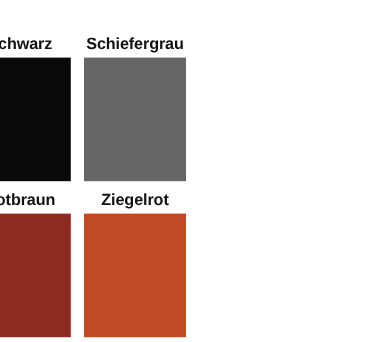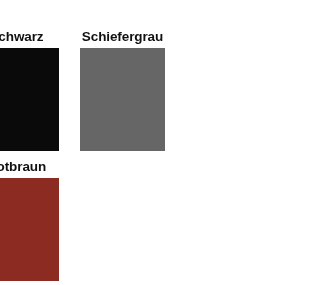--- a/index.html
+++ b/index.html
@@ -33,21 +33,21 @@
   .swatch-row.row-top    { top: 28px; }
   .swatch-row.row-bottom { top: 158px; }
 
   .swatch-cell {
     position: absolute;
     top: 0;
     width: 85px;
     height: 123px;
   }
   .swatch-cell.col-left  { left: 0px; }
-  .swatch-cell.col-right { left: 106px; }
+  .swatch-cell.col-right { left: 96px; }
 
   .swatch-label {
     position: absolute;
     left: -8px;
     right: -8px;
     top: 0;
     height: 18px;
     line-height: 18px;
     text-align: center;
     font-size: 13.5px;
@@ -84,16 +84,20 @@
 
   </div>
 
   <div class="swatch-row row-bottom">
 
     <div class="swatch-cell col-left">
       <div class="swatch-label">Rotbraun</div>
       <div class="swatch-chip" style="background-color: rgb(139, 43, 34);"></div>
     </div>
 
+    <div class="swatch-cell col-right">
+      <div class="swatch-label">Ziegelrot</div>
+      <div class="swatch-chip" style="background-color: rgb(191, 74, 37);"></div>
+    </div>
 
   </div>
 
 </div>
 
 </body></html>

